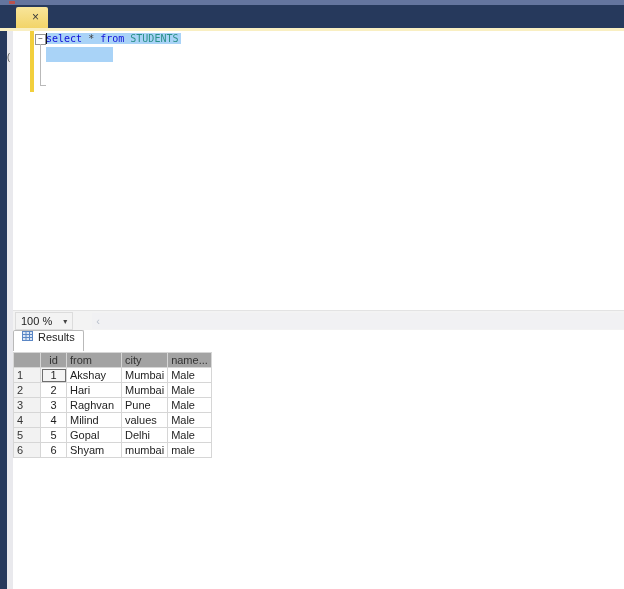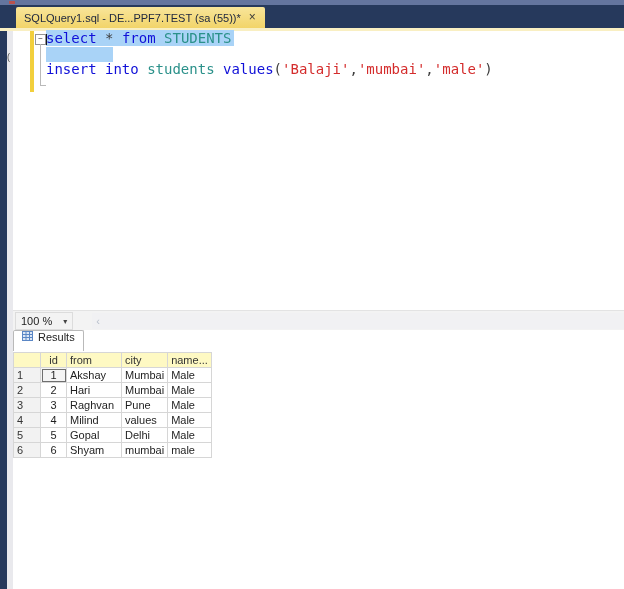--- a/index.html
+++ b/index.html
@@ -25,21 +25,21 @@
 
   
   .editor{position:absolute;left:13px;top:31px;width:611px;height:279px;background:#fff;}
   .change-bar{position:absolute;left:17px;top:0;width:4px;height:61px;background:#f2cf3c;}
   .outline-box{position:absolute;left:22px;top:3px;width:9px;height:9px;border:1px solid #959595;
                background:#fff;font-size:8px;line-height:7px;text-align:center;color:#333;cursor:pointer;}
   .outline-vline{position:absolute;left:27px;top:13px;width:1px;height:41px;background:#b9b9b9;}
   .outline-tick{position:absolute;left:27px;top:54px;width:6px;height:1px;background:#b9b9b9;}
   .code{position:absolute;left:33px;top:0;cursor:text;}
   .cl{height:15.5px;line-height:15.5px;font-family:"DejaVu Sans Mono",monospace;
-      font-size:14px;white-space:pre;}
+      font-size:10px;white-space:pre;}
   .sel{background:var(--sel);}
   .tail{padding-right:3px;}
   .sel-empty{display:inline-block;width:67px;height:15.5px;background:var(--sel);vertical-align:top;}
   .caret{display:inline-block;width:1px;height:11px;background:#15151c;vertical-align:-2px;margin-right:-1px;}
   .kw{color:var(--kw);} .idn{color:var(--ident);} .st{color:var(--str);} .pu{color:var(--punct);}
 
   
   .editor-bottom{position:absolute;left:0;top:279px;width:611px;height:20px;background:#f3f3f3;
                  border-top:1px solid #e3e3e3;display:flex;align-items:center;gap:13px;}
   .zoom-combo{display:flex;align-items:center;height:16px;margin-left:2px;padding:0 5px;
@@ -52,59 +52,57 @@
   .results-pane{position:absolute;left:13px;top:330px;width:611px;height:259px;background:#fff;}
   .rtabs{display:flex;align-items:flex-end;height:21px;}
   .rtab{display:flex;align-items:flex-start;height:18px;padding:0 8px;font-size:11px;color:#222;
         background:#f0f0ef;border:1px solid #b9b9b9;border-bottom:none;border-radius:2px 2px 0 0;
         margin-right:3px;cursor:pointer;}
   .rtab.active{background:#fff;height:20px;}
   .rtab .ric{margin-right:5px;display:inline-flex;}
   .grid{border-collapse:collapse;table-layout:fixed;margin-top:1px;}
   .grid th,.grid td{border:1px solid #d6d6d6;height:14px;font-size:11px;padding:0 3px;
                     color:#1e1e1e;overflow:hidden;white-space:nowrap;font-weight:normal;cursor:default;}
-  .grid th{background:#fef9c3;text-align:left;color:#333;margin-top:35px;}
+  .grid th{background:#a3a3a3;text-align:left;color:#333;margin-top:35px;}
   .grid th.c-id{text-align:center;}
   .grid td.rh{background:#f2f2f2;color:#333;}
   .grid td.c-id{text-align:center;}
   .grid td.focus{outline:1px solid #6f6f6f;outline-offset:-2px;background:#f4f4f4;}
   .col-n{width:27px;} .col-id{width:26px;} .col-name{width:55px;} .col-city{width:45px;} .col-g{width:40px;}
 </style>
 </head>
 <body>
 
 <div class="screen">
 
   <div class="top-strip">
     <div class="rec-dot"></div>
   </div>
 
   <div class="tab-strip">
     <div class="doc-tab">
-      <span>SQLQuery1.sql - DE...PPF7.TEST (sa (55))*</span>
       <span class="doc-tab-close">×</span>
     </div>
   </div>
   <div class="doc-border"></div>
 
   <div class="left-navy"></div>
   <div class="left-gray">
     <span class="rail-glyph">(</span>
   </div>
 
   <div class="editor">
     <div class="change-bar"></div>
     <div class="outline-box">−</div>
     <div class="outline-vline"></div>
     <div class="outline-tick"></div>
 
     <div class="code">
       <div class="cl"><span class="sel tail"><span class="caret"></span><span class="kw">select </span><span class="pu">* </span><span class="kw">from </span><span class="idn">STUDENTS</span></span></div>
       <div class="cl"><span class="sel-empty"></span></div>
-      <div class="cl"><span class="kw">insert into </span><span class="idn">students </span><span class="kw">values</span><span class="pu">(</span><span class="st">'Balaji'</span><span class="pu">,</span><span class="st">'mumbai'</span><span class="pu">,</span><span class="st">'male'</span><span class="pu">)</span></div>
     </div>
 
     <div class="editor-bottom">
       <div class="zoom-combo">
         <span>100 %</span>
         <span class="combo-arrow">▾</span>
       </div>
       <div class="hscroll">
         <span class="hs-arrow">‹</span>
       </div>

